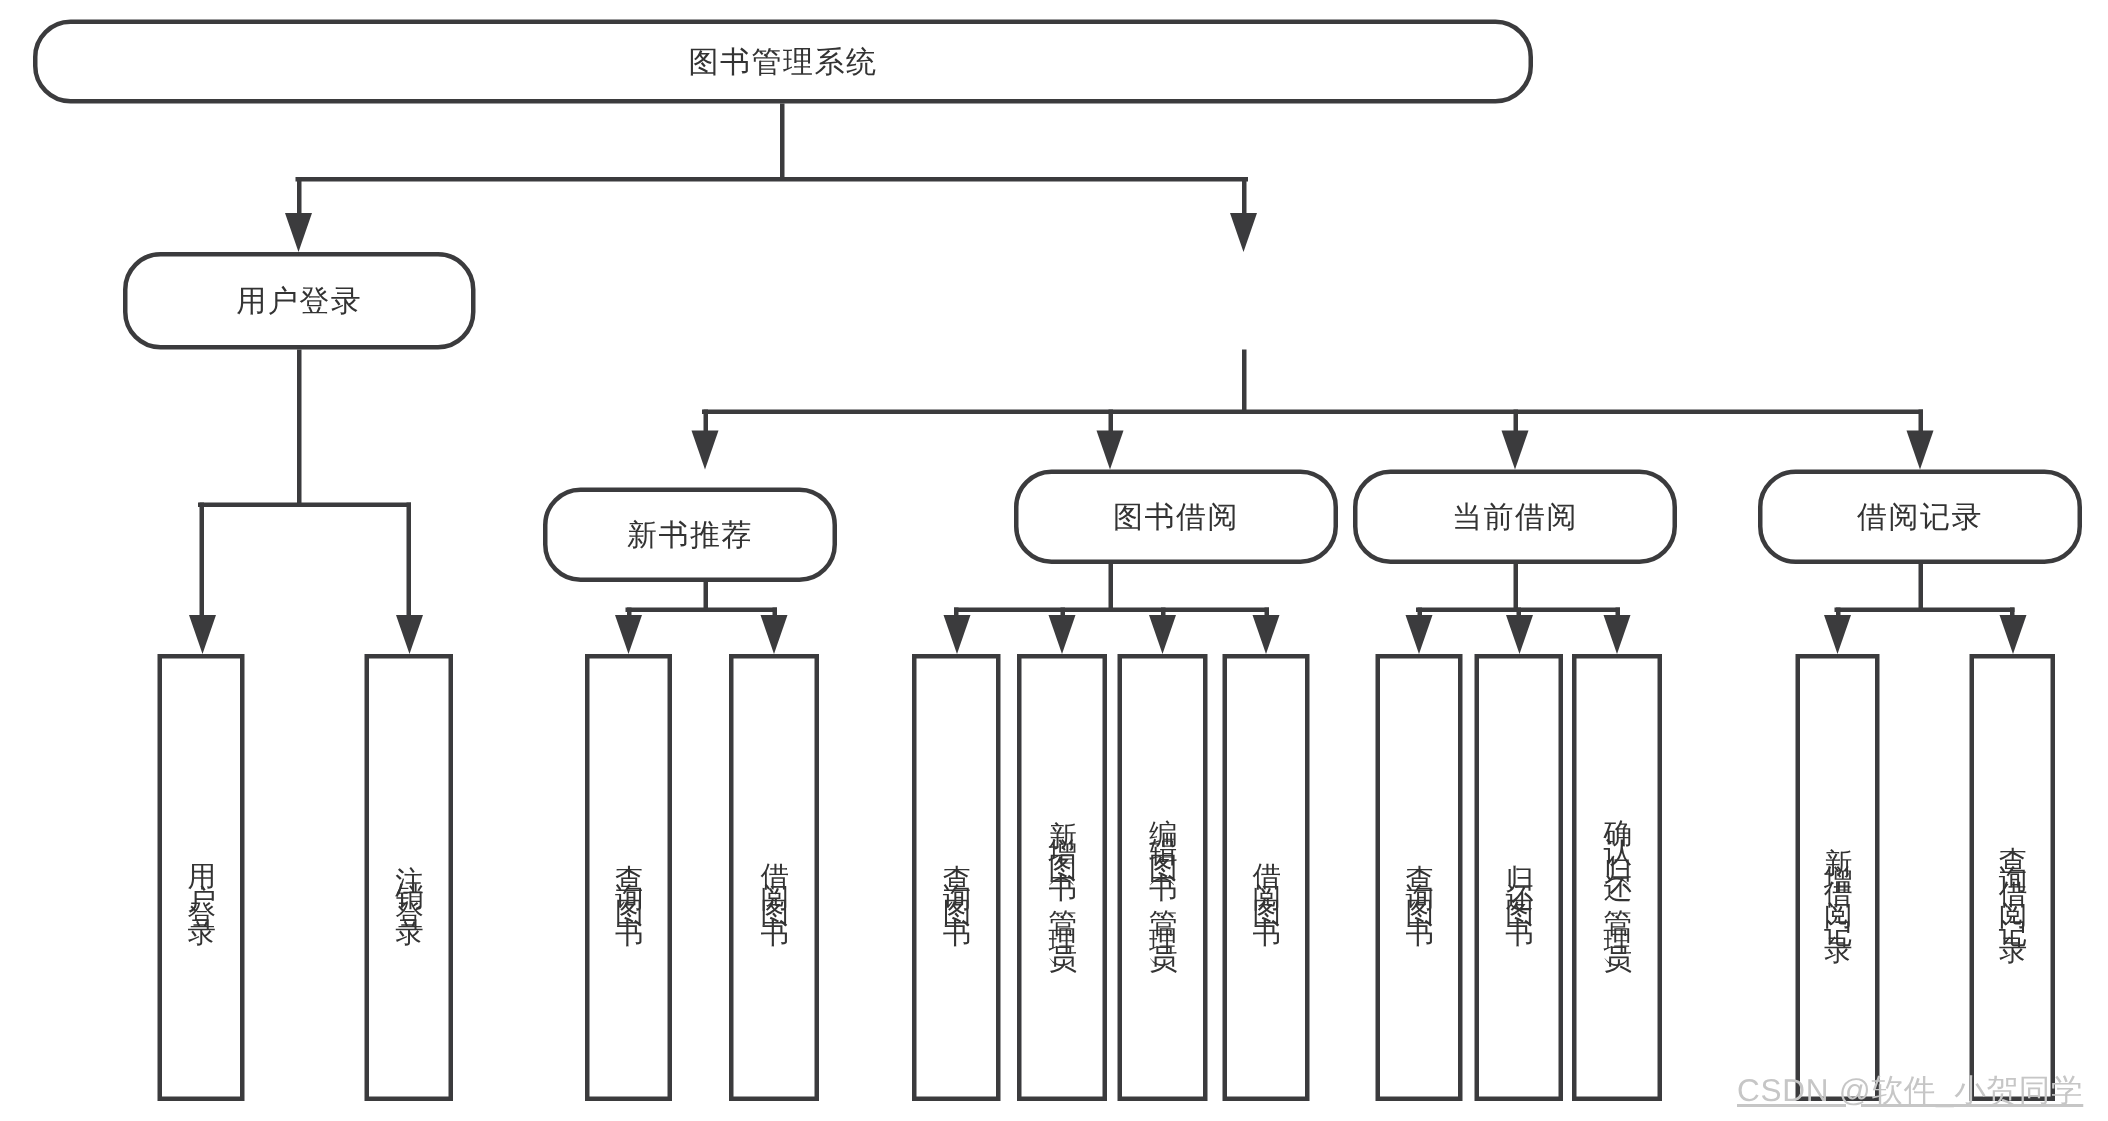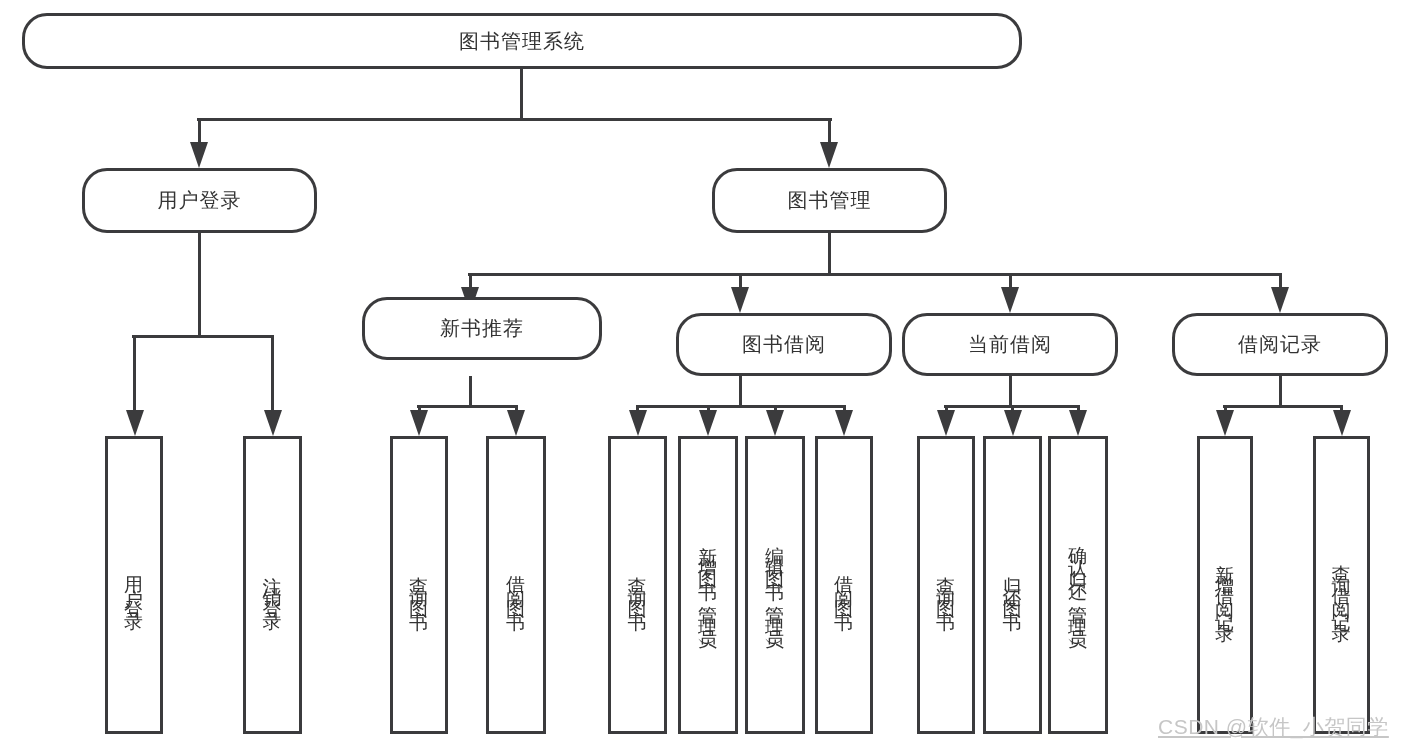--- a/index.html
+++ b/index.html
@@ -94,25 +94,22 @@
   <div class="arr" style="left:1216px; top:410px;"></div>
   <div class="arr" style="left:1333px; top:410px;"></div>
 
   <div class="box box-h" style="left:22px; top:13px; width:1000px; height:56px;">
     <span>图书管理系统</span>
   </div>
 
   <div class="box box-h" style="left:82px; top:168px; width:235px; height:65px;">
     <span>用户登录</span>
   </div>
-  <div class="box box-h" style="left:712px; top:168px; width:235px; height:65px;">
-    <span>图书管理</span>
-  </div>
 
-  <div class="box box-h" style="left:362px; top:297px; width:240px; height:63px;align-items:center;">
+  <div class="box box-h" style="left:362px; top:325px; width:196px; height:63px;align-items:center;">
     <span>新书推荐</span>
   </div>
   <div class="box box-h" style="left:632px; top:313px; width:216px; height:63px;margin-left:44px;">
     <span>图书借阅</span>
   </div>
   <div class="box box-h" style="left:902px; top:313px; width:216px; height:63px;">
     <span>当前借阅</span>
   </div>
   <div class="box box-h" style="left:1172px; top:313px; width:216px; height:63px;">
     <span>借阅记录</span>

